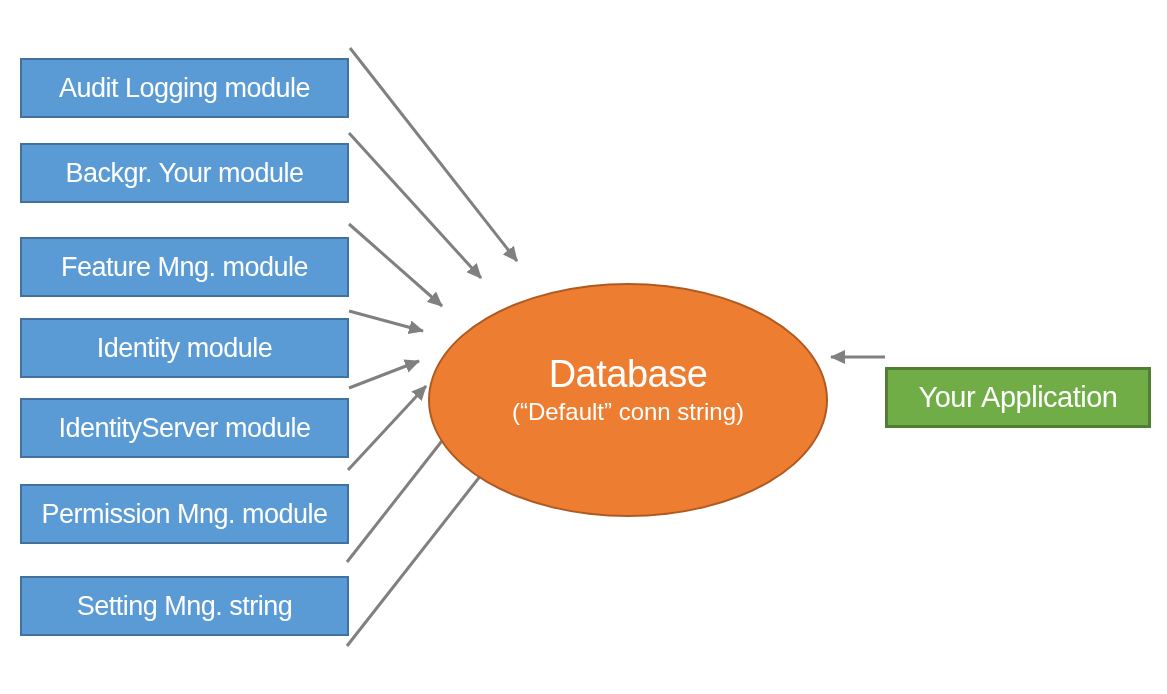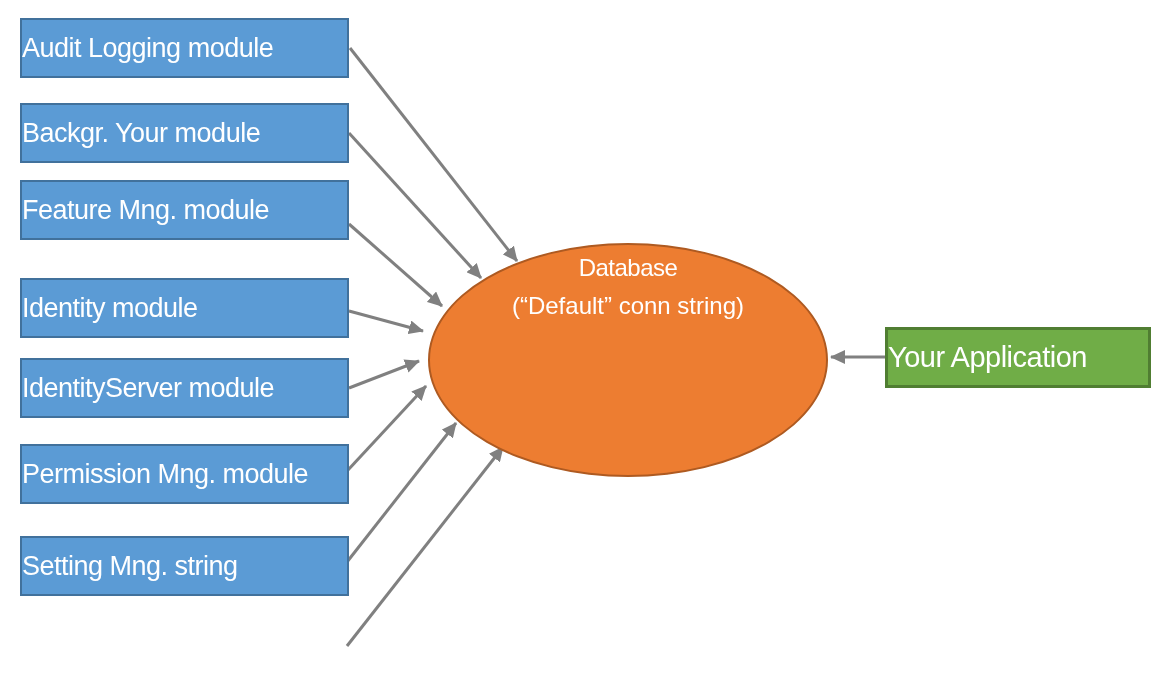--- a/index.html
+++ b/index.html
@@ -30,22 +30,24 @@
     left: 0; top: 0;
     width: 1167px;
     height: 694px;
     pointer-events: none;
   }
 
   .node {
     position: absolute;
     display: flex;
     align-items: center;
+    justify-content: center;
     text-align: center;
     color: var(--text-color);
+    margin-top: 40px;
   }
 
   .module-box {
     left: 20px;
     width: 329px;
     height: 60px;
     background: var(--module-fill);
     border: 2px solid var(--module-border);
     font-size: 27px;
     letter-spacing: -0.5px;
@@ -56,21 +58,21 @@
     top: 243px;
     width: 400px;
     height: 234px;
     background: var(--database-fill);
     border: 2px solid var(--database-border);
     border-radius: 50%;
     flex-direction: column;
     padding-bottom: 24px;
   }
   .db-title {
-    font-size: 24px;
+    font-size: 38px;
     line-height: 46px;
     letter-spacing: -0.5px;
   }
   .db-subtitle {
     font-size: 24px;
     line-height: 26px;
     margin-top: 2px;
   }
 
   .app-box {
@@ -107,21 +109,21 @@
         <line x1="885" y1="357" x2="831" y2="357" stroke="#808080" stroke-width="3" marker-end="url(#arrowhead)"></line>
       </g>
   </svg>
 
   <div class="node module-box" style="top:18px">
     <span>Audit Logging module</span>
   </div>
   <div class="node module-box" style="top:103px">
     <span>Backgr. Your module</span>
   </div>
-  <div class="node module-box" style="top:180px">
+  <div class="node module-box" style="top:197px">
     <span>Feature Mng. module</span>
   </div>
   <div class="node module-box" style="top:278px">
     <span>Identity module</span>
   </div>
   <div class="node module-box" style="top:444px">
     <span>Permission Mng. module</span>
   </div>
   <div class="node module-box" style="top:358px">
     <span>IdentityServer module</span>

